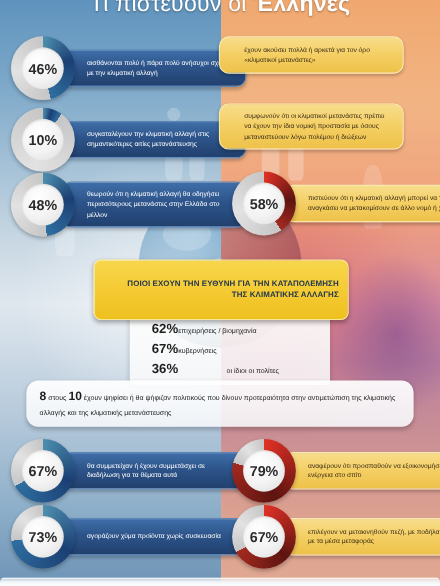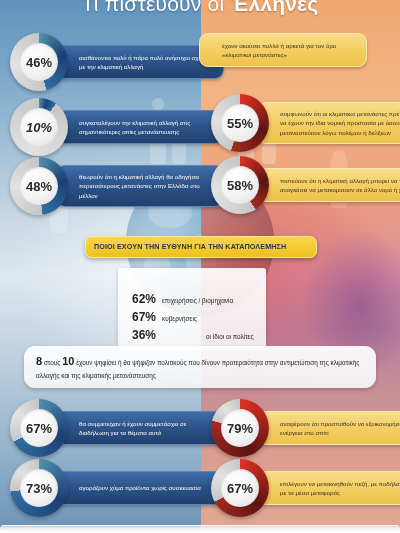--- a/index.html
+++ b/index.html
@@ -132,35 +132,36 @@
     color: #3d2f18;
     background: linear-gradient(180deg, #f7dd8b 0%, #f4cf64 48%, #eec24a 100%);
     border: 1px solid #f9e9ae;
   }
   
   .center-head {
     position: absolute; left: 85px; top: 236px; width: 232px;
     background: linear-gradient(180deg, #f7d64c 0%, #f5cb33 50%, #eec01f 100%);
     border: 1px solid #fbe892;
     border-radius: 7px;
-    padding: 5px 8px;
-    text-align: left;
+    padding: 16px 8px;
+    text-align: right;
     font-size: 7.2px; font-weight: 700; line-height: 1.45;
     color: #23374f;
     letter-spacing: .1px;
     box-shadow: 0 2px 4px rgba(0,0,0,.3);
     z-index: 12;
   }
   .center-panel {
-    position: absolute; left: 118px; top: 268px; width: 148px;
+    position: absolute; left: 118px; top: 268px; width: 182px;
     background: linear-gradient(180deg, rgba(255,255,255,.92) 0%, rgba(250,250,250,.86) 100%);
     border-radius: 3px;
     padding: 24px 10px 8px 14px;
     z-index: 11;
     box-shadow: 0 2px 5px rgba(0,0,0,.18);
+    text-align: right;
   }
   .resp-row { display: flex; align-items: baseline; margin-bottom: 4px; }
   .resp-row:last-child { margin-bottom: 0; gap: 44px; }
   .resp-pct { font-size: 12px; font-weight: 700; color: #1f1f1f; width: 30px; flex: 0 0 30px; }
   .resp-lbl { font-size: 6.4px; color: #222; }
   
   .ten-bar {
     position: absolute; left: 24px; top: 346px; width: 352px;
     background: linear-gradient(180deg, rgba(255,255,255,.93) 0%, rgba(246,248,250,.88) 100%);
     border-radius: 11px;
@@ -219,44 +220,41 @@
   <div id="stats-layer">
       <div class="stat left" style="top: 33px;">
         <div class="donut" style="background: conic-gradient(rgb(77, 143, 174) 0deg, rgb(27, 63, 116) 74.52deg, rgb(47, 111, 160) 165.6deg, rgb(198, 198, 198) 165.6deg, rgb(226, 226, 226) 262.8deg, rgb(198, 198, 198) 360deg);">
           <div class="hole">46%</div>
         </div>
         <div class="pill blue">
           <span>αισθάνονται πολύ ή πάρα πολύ ανήσυχοι σχετικά με την κλιματική αλλαγή</span>
         </div>
       </div>
       <div class="stat left" style="top: 98px;">
-        <div class="donut" style="background: conic-gradient(rgb(77, 143, 174) 0deg, rgb(27, 63, 116) 16.2deg, rgb(47, 111, 160) 36deg, rgb(198, 198, 198) 36deg, rgb(226, 226, 226) 198deg, rgb(198, 198, 198) 360deg); font-style: italic;">
+        <div class="donut" style="background: conic-gradient(rgb(77, 143, 174) 0deg, rgb(27, 63, 116) 16.2deg, rgb(47, 111, 160) 36deg, rgb(198, 198, 198) 36deg, rgb(226, 226, 226) 198deg, rgb(198, 198, 198) 360deg);">
           <div class="hole">10%</div>
         </div>
         <div class="pill blue">
           <span>συγκαταλέγουν την κλιματική αλλαγή στις σημαντικότερες αιτίες μετανάστευσης</span>
         </div>
       </div>
       <div class="stat left" style="top: 157px;">
         <div class="donut" style="background: conic-gradient(rgb(77, 143, 174) 0deg, rgb(27, 63, 116) 77.76deg, rgb(47, 111, 160) 172.8deg, rgb(198, 198, 198) 172.8deg, rgb(226, 226, 226) 266.4deg, rgb(198, 198, 198) 360deg);">
           <div class="hole">48%</div>
         </div>
         <div class="pill blue">
           <span>θεωρούν ότι η κλιματική αλλαγή θα οδηγήσει περισσότερους μετανάστες στην Ελλάδα στο μέλλον</span>
         </div>
       </div>
       <div class="stat right" style="top: 33px;">
         <div class="pill yellow">
           <span>έχουν ακούσει πολλά ή αρκετά για τον όρο «κλιματικοί μετανάστες»</span>
         </div>
       </div>
       <div class="stat right" style="top: 94px;">
-        <div class="donut" style="background: conic-gradient(rgb(224, 49, 38) 0deg, rgb(93, 20, 16) 108.9deg, rgb(163, 42, 32) 198deg, rgb(198, 198, 198) 198deg, rgb(226, 226, 226) 279deg, rgb(198, 198, 198) 360deg);">
-          <div class="hole">55%</div>
-        </div>
         <div class="pill yellow">
           <span>συμφωνούν ότι οι κλιματικοί μετανάστες πρέπει να έχουν την ίδια νομική προστασία με όσους μεταναστεύουν λόγω πολέμου ή διώξεων</span>
         </div>
       </div>
       <div class="stat right" style="top: 156px;">
         <div class="donut" style="background: conic-gradient(rgb(224, 49, 38) 0deg, rgb(93, 20, 16) 81.18deg, rgb(163, 42, 32) 147.6deg, rgb(198, 198, 198) 147.6deg, rgb(226, 226, 226) 253.8deg, rgb(198, 198, 198) 360deg);">
           <div class="hole">58%</div>
         </div>
         <div class="pill yellow">
           <span>πιστεύουν ότι η κλιματική αλλαγή μπορεί να τους αναγκάσει να μετακομίσουν σε άλλο νομό ή χώρα</span>
@@ -291,20 +289,21 @@
           <div class="hole">67%</div>
         </div>
         <div class="pill yellow">
           <span>επιλέγουν να μετακινηθούν πεζή, με ποδήλατο ή με τα μέσα μεταφοράς</span>
         </div>
       </div>
     </div>
 
   <div class="center-head">
     <div>ΠΟΙΟΙ ΕΧΟΥΝ ΤΗΝ ΕΥΘΥΝΗ ΓΙΑ ΤΗΝ ΚΑΤΑΠΟΛΕΜΗΣΗ</div>
+    <div>ΤΗΣ ΚΛΙΜΑΤΙΚΗΣ ΑΛΛΑΓΗΣ</div>
   </div>
   <div class="center-panel">
     <div class="resp-row">
       <span class="resp-pct">62%</span>
       <span class="resp-lbl">επιχειρήσεις / βιομηχανία</span>
     </div>
     <div class="resp-row">
       <span class="resp-pct">67%</span>
       <span class="resp-lbl">κυβερνήσεις</span>
     </div>

